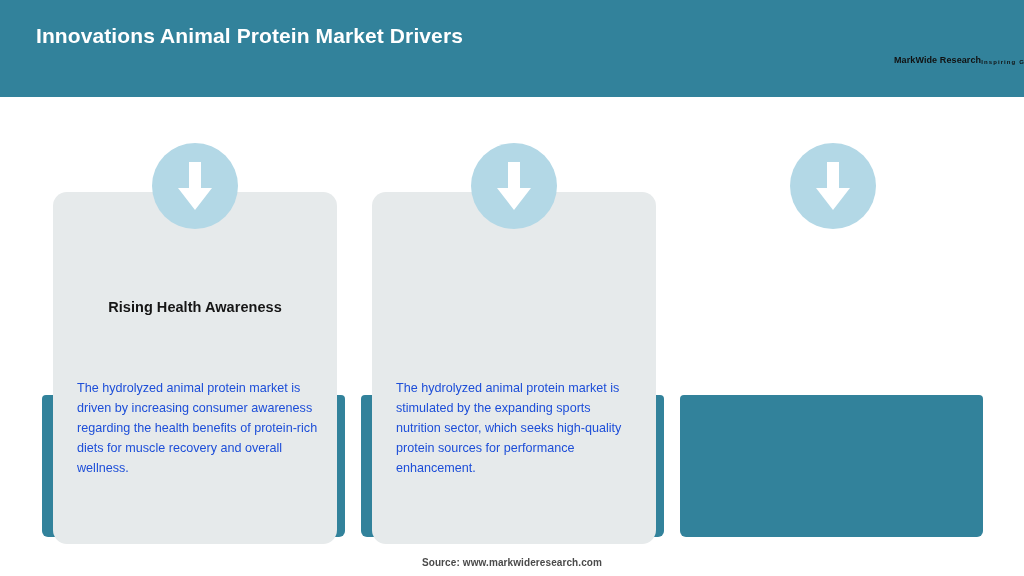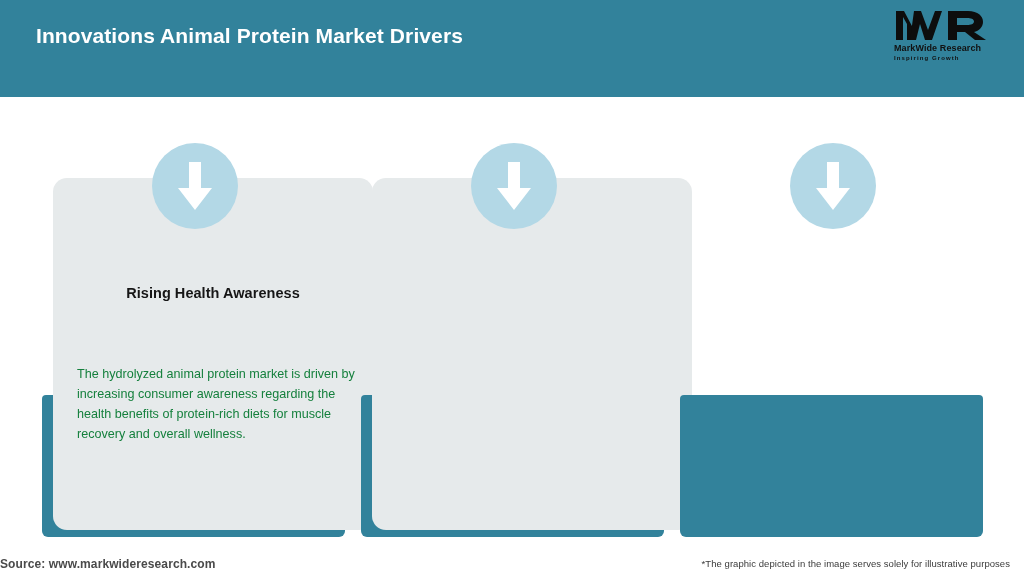--- a/index.html
+++ b/index.html
@@ -40,22 +40,22 @@
     letter-spacing: 0.1px;
     white-space: nowrap;
   }
   .logo {
     position: absolute;
     right: 18px;
     top: 8px;
     width: 112px;
     height: 58px;
     display: flex;
-    flex-direction: column;
-    align-items: flex-start;
+    flex-direction: row;
+    align-items: flex-end;
     justify-content: flex-start;
   }
   .logo-mark {
     display: block;
   }
   .logo-name {
     font-size: 9px;
     font-weight: bold;
     color: #111111;
     letter-spacing: 0.1px;
@@ -90,26 +90,25 @@
     top: 252px;
     width: 303px;
     height: 142px;
     background: #32829b;
     border-radius: 4px 4px 6px 6px;
   }
 
   .card {
     position: absolute;
     left: 11px;
-    top: 35px;
+    top: 49px;
     width: 284px;
     height: 352px;
     background: #e6eaeb;
     border-radius: 14px;
-    padding-left: 36px;
   }
 
   .card-icon {
     position: absolute;
     top: 0px;
     left: 50%;
     transform: translateX(-50%);
     width: 86px;
     height: 86px;
     border-radius: 50%;
@@ -130,33 +129,33 @@
     color: #161616;
     line-height: 22px;
     letter-spacing: 0.05px;
   }
   .card-body {
     position: absolute;
     left: 24px;
     right: 18px;
     top: 186px;
     font-size: 12.6px;
-    color: #15803d;
+    color: #1d4ed8;
     line-height: 20px;
     text-align: left;
   }
 
   
   .source {
     position: absolute;
     left: 0;
     top: 557px;
     width: 1024px;
-    text-align: left;
-    font-size: 12px;
+    text-align: center;
+    font-size: 10px;
     font-weight: bold;
     color: #4a4a4a;
     letter-spacing: 0.1px;
   }
   .disclaimer {
     position: absolute;
     right: 14px;
     top: 558px;
     font-size: 9.5px;
     color: #3b3b3b;
@@ -197,33 +196,33 @@
     <div class="card-icon">
       <svg width="40" height="52" viewBox="0 0 40 52" aria-hidden="true">
         <polygon points="14,2 26,2 26,28 37,28 20,50 3,28 14,28" fill="#ffffff"></polygon>
       </svg>
     </div>
   </div>
 
   <div class="card-wrap c1">
     <div class="card-frame"></div>
     <div class="card">
+      <div class="card-body">The hydrolyzed animal protein market is stimulated by the expanding sports nutrition sector, which seeks high-quality protein sources for performance enhancement.</div>
     </div>
     <div class="card-icon">
       <svg width="40" height="52" viewBox="0 0 40 52" aria-hidden="true">
         <polygon points="14,2 26,2 26,28 37,28 20,50 3,28 14,28" fill="#ffffff"></polygon>
       </svg>
     </div>
   </div>
 
   <div class="card-wrap c2">
     <div class="card-frame"></div>
     <div class="card-icon">
       <svg width="40" height="52" viewBox="0 0 40 52" aria-hidden="true">
         <polygon points="14,2 26,2 26,28 37,28 20,50 3,28 14,28" fill="#ffffff"></polygon>
       </svg>
     </div>
   </div>
 
   <div class="source">Source: www.markwideresearch.com</div>
-  <div class="disclaimer">*The graphic depicted in the image serves solely for illustrative purposes</div>
 
 </div>
 
 </body></html>

